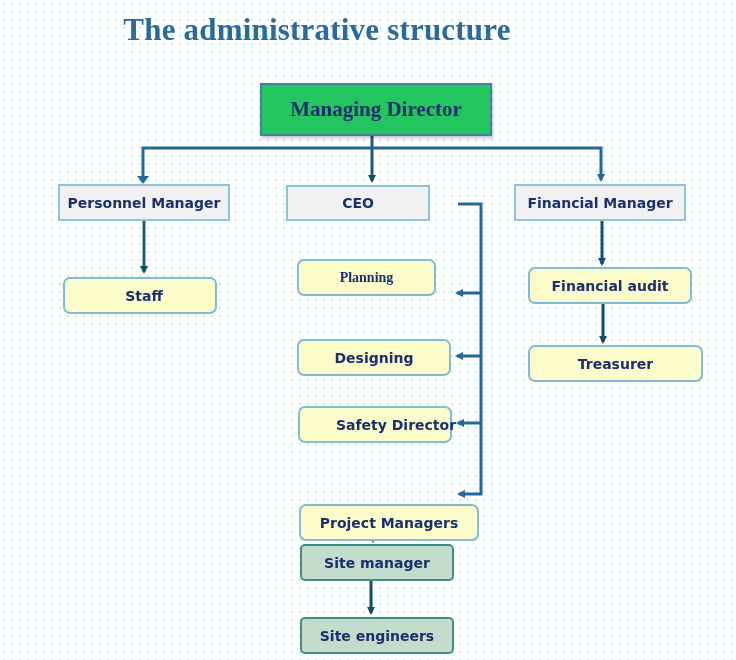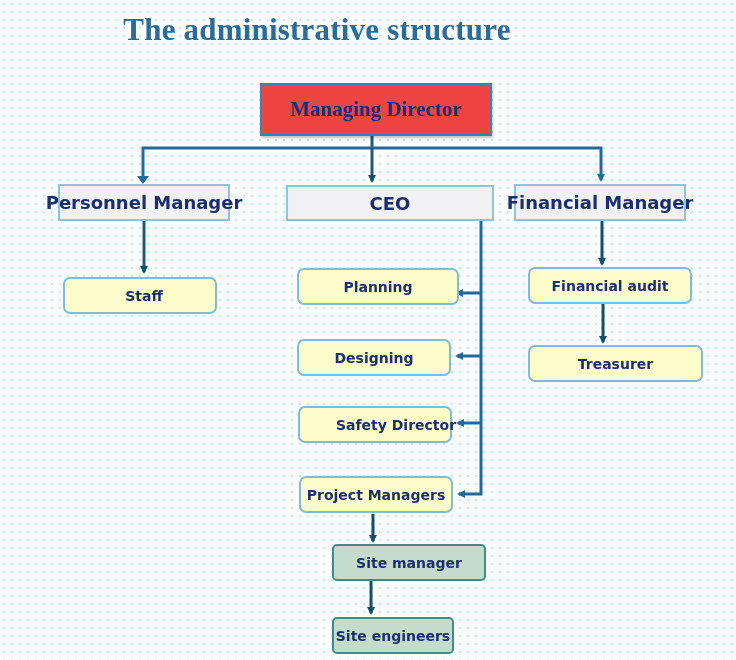--- a/index.html
+++ b/index.html
@@ -33,43 +33,42 @@
       box-sizing: border-box;
       display: flex;
       align-items: center;
       justify-content: center;
       font-weight: bold;
       color: #1b2f6e;
       font-size: 14px;
       white-space: nowrap;
     }
     .node.top {
-      background: #ef4444;
+      background: #22c55e;
       border: 2px solid #3e82a8;
       font-family: "Liberation Serif", serif;
       font-size: 21px;
       box-shadow: 1px 2px 3px rgba(0,0,0,0.25);
     }
     .node.mgr {
       background: #f1f1f3;
       border: 2px solid #8ac6da;
-      font-size: 18px;
+      font-size: 14px;
     }
     .node.sub {
       background: #fdfdcb;
       border: 2px solid #7fbcd6;
       border-radius: 7px;
       font-size: 14px;
     }
     .node.site {
       background: #c3dccc;
       border: 2px solid #3a9086;
       border-radius: 5px;
       font-size: 14px;
-      margin-left: 32px;
     }
     svg.connectors {
       position: absolute;
       left: 0;
       top: 0;
       width: 736px;
       height: 660px;
       pointer-events: none;
     }
   </style>
@@ -110,53 +109,53 @@
 </svg>
 
 <div class="node top" style="left:260px; top:83px; width:232px; height:53px;">
   <span>Managing Director</span>
 </div>
 
 <div class="node mgr" style="left:58px; top:184px; width:172px; height:37px;">
   <span>Personnel Manager</span>
 </div>
 
-<div class="node mgr" style="left:286px; top:185px; width:208px; height:36px;">
+<div class="node mgr" style="left:286px; top:185px; width:144px; height:36px;">
   <span>CEO</span>
 </div>
 
 <div class="node mgr" style="left:514px; top:184px; width:172px; height:37px;">
   <span>Financial Manager</span>
 </div>
 
 <div class="node sub" style="left:63px; top:277px; width:154px; height:37px;padding-left:8px;">
   <span>Staff</span>
 </div>
 
-<div class="node sub" style="left:297px; top:268px; width:162px; height:37px;">
+<div class="node sub" style="left:297px; top:259px; width:139px; height:37px;font-family:Liberation Serif, serif;">
   <span>Planning</span>
 </div>
 
 <div class="node sub" style="left:297px; top:339px; width:154px; height:37px;">
   <span>Designing</span>
 </div>
 
 <div class="node sub" style="left:298px; top:406px; width:154px; height:37px;padding-left:42px;">
   <span>Safety Director</span>
 </div>
 
-<div class="node sub" style="left:299px; top:476px; width:154px; height:37px;">
+<div class="node sub" style="left:299px; top:504px; width:180px; height:37px;">
   <span>Project Managers</span>
 </div>
 
 <div class="node site" style="left:300px; top:544px; width:154px; height:37px;">
   <span>Site manager</span>
 </div>
 
-<div class="node site" style="left:300px; top:617px; width:122px; height:37px;">
+<div class="node site" style="left:300px; top:617px; width:154px; height:37px;">
   <span>Site engineers</span>
 </div>
 
 <div class="node sub" style="left:528px; top:267px; width:164px; height:37px;">
   <span>Financial audit</span>
 </div>
 
 <div class="node sub" style="left:528px; top:345px; width:175px; height:37px;">
   <span>Treasurer</span>
 </div>

